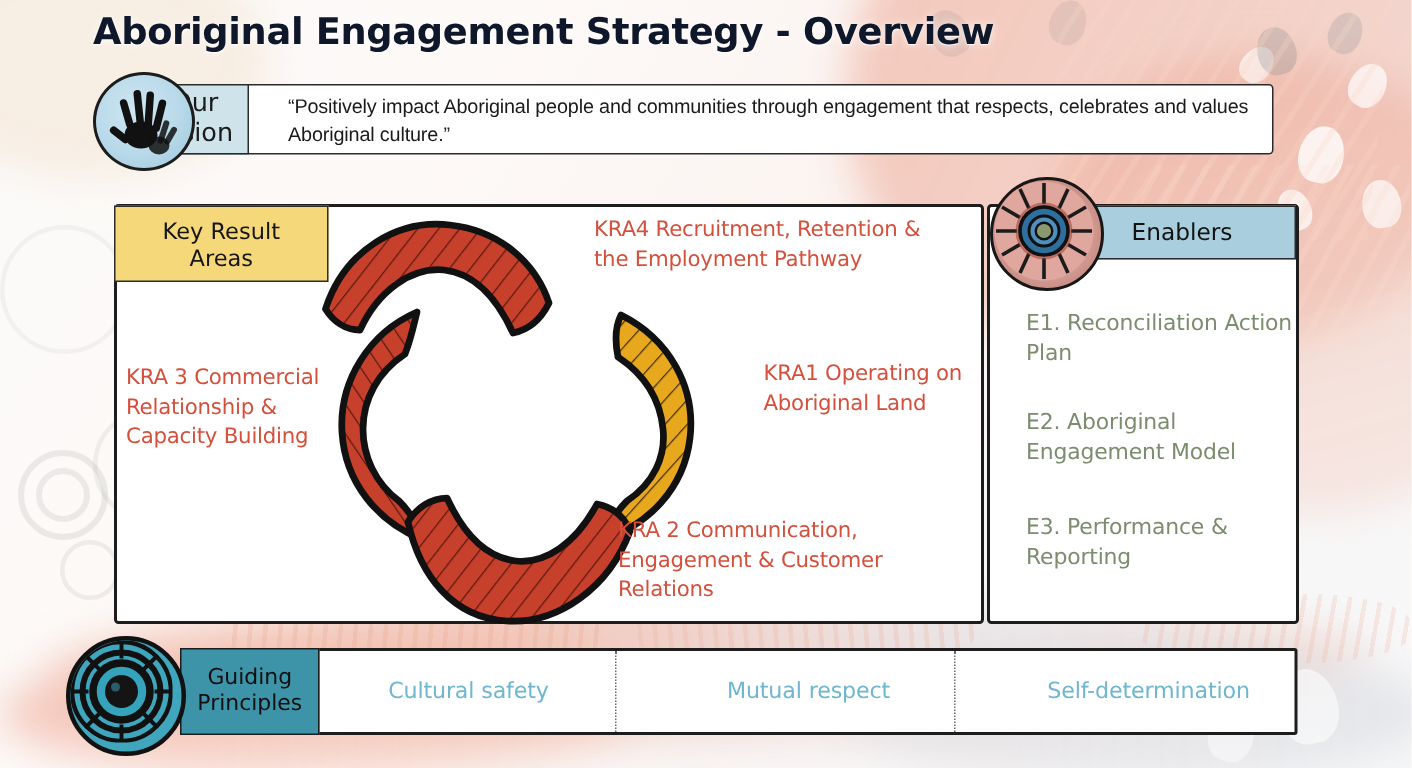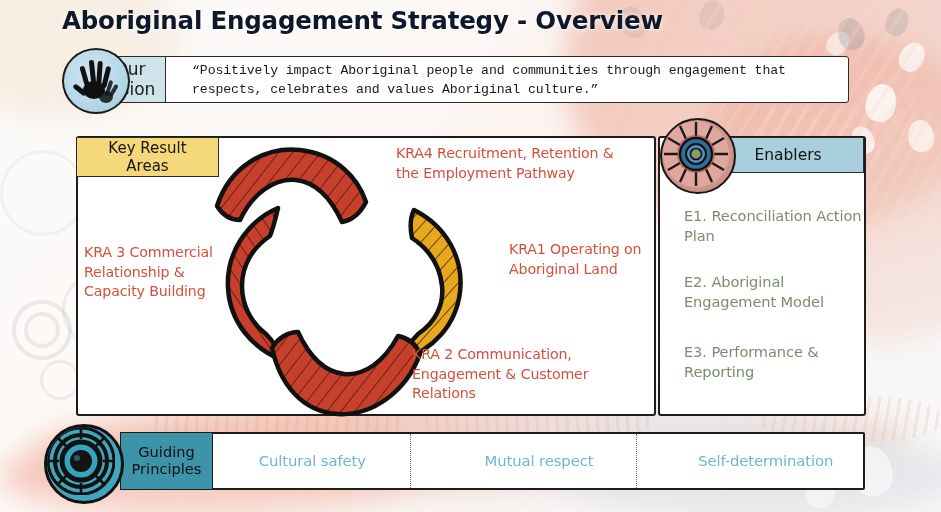--- a/index.html
+++ b/index.html
@@ -32,37 +32,37 @@
     border-radius:3px;
   }
   #vision-label{
     position:absolute;left:32px;top:0;width:72px;height:47px;
     background:#cfe3ea;border:1.6px solid #2b2b2b;box-sizing:border-box;
     display:flex;flex-direction:column;align-items:center;justify-content:center;
     font-family:"DejaVu Sans",sans-serif;font-size:17px;color:#1b1b1b;line-height:1.16;
   }
   #vision-text{
     position:absolute;left:130px;top:6px;width:645px;
-    font-family:Liberation Mono, monospace;font-size:13.2px;color:#1a1a1a;
+    font-family:Liberation Sans, sans-serif;font-size:13.2px;color:#1a1a1a;
     line-height:1.42;letter-spacing:-0.1px;
   }
   #vision-icon{
     position:absolute;left:0;top:-8px;width:64px;height:62px;z-index:8;
     border-radius:50%;
     background:radial-gradient(circle at 42% 38%,#cfe6f2 0%,#b8d9e9 55%,#9cc7dc 100%);
     border:2.4px solid #1c1c1c;overflow:hidden;
   }
 
   
   #kra-panel{
     position:absolute;left:76px;top:136px;width:580px;height:280px;z-index:5;
     background:#ffffff;border:2px solid #1d1d1d;box-sizing:border-box;border-radius:3px;
   }
   #kra-tab{
-    position:absolute;left:76px;top:137px;width:143px;height:40px;z-index:7;
+    position:absolute;left:76px;top:137px;width:143px;height:51px;z-index:7;
     background:#f5d87a;border:1.6px solid #2b2b2b;box-sizing:border-box;
     display:flex;flex-direction:column;align-items:center;justify-content:center;
     font-family:"DejaVu Sans",sans-serif;font-size:15px;color:#151515;line-height:1.2;
   }
 
   .kra-label{
     position:absolute;z-index:8;
     font-family:"DejaVu Sans",sans-serif;
     color:#d4503c;font-size:14.2px;line-height:1.38;letter-spacing:-0.15px;
   }

